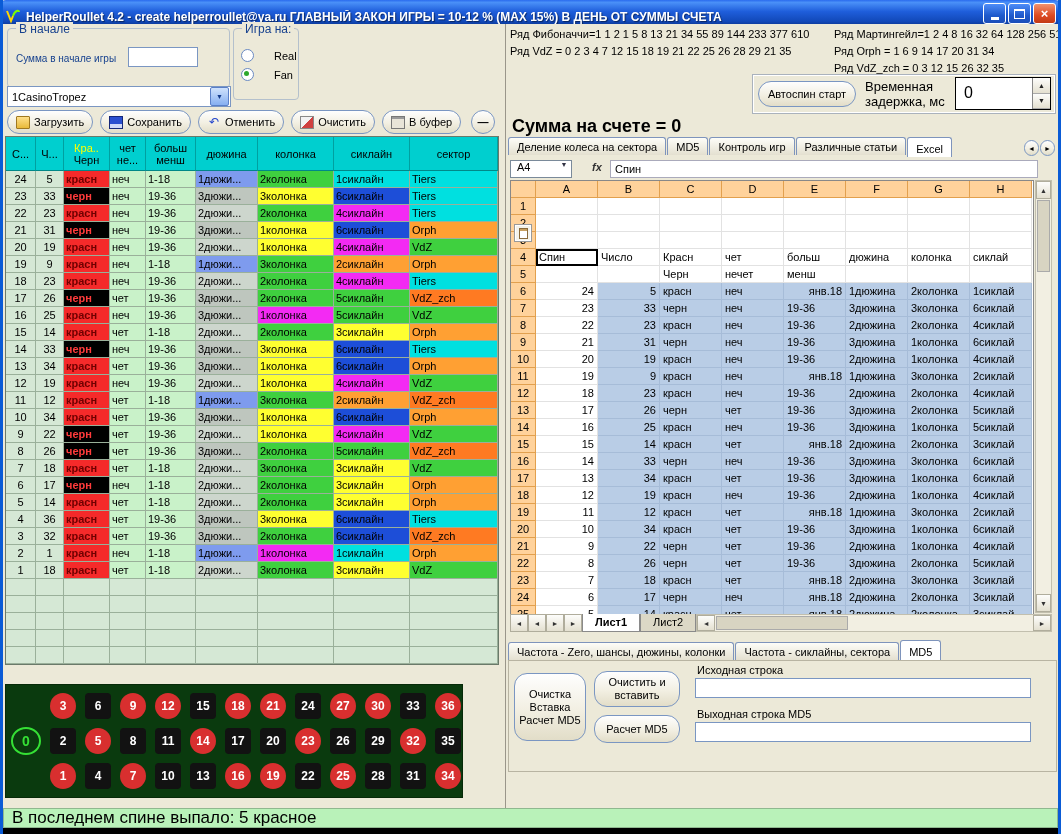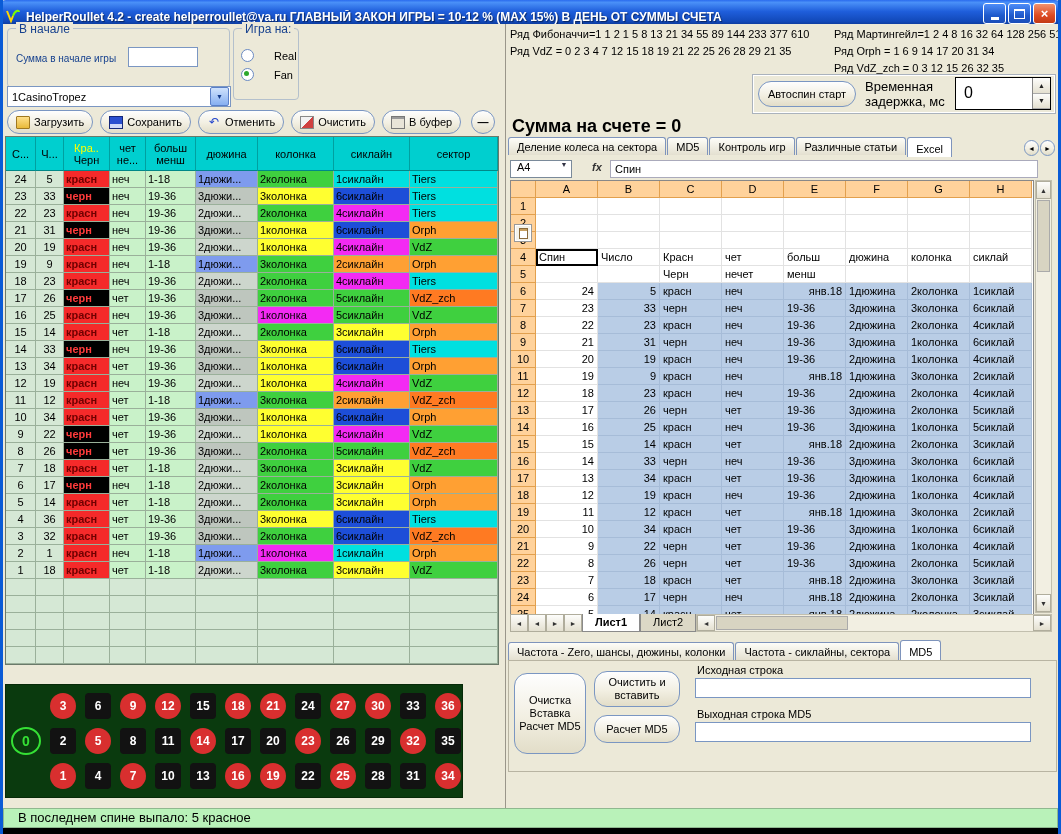--- a/index.html
+++ b/index.html
@@ -62,21 +62,21 @@
   .c-orr{background:#ff7a22}
   .c-emp{background:#d5e8d5}
   
   .wheel{position:absolute;left:2px;top:660px;width:458px;background:#0a3a0e;border:1px solid #062a08;display:flex;align-items:center;gap:9px;padding:8px 5px;box-sizing:border-box}
   .wzero{width:26px;height:24px;border:2px solid #35e035;border-radius:50%;color:#35e035;font-weight:bold;font-size:14px;display:flex;align-items:center;justify-content:center;flex:none}
   .wgrid{display:grid;grid-template-columns:repeat(12,26px);grid-auto-rows:26px;gap:9px}
   .wnum{display:flex;align-items:center;justify-content:center;color:#fff;font-weight:bold;font-size:12px}
   .wred{background:#d82f2f;border-radius:50%}
   .wblk{background:#121212;border-radius:4px}
   
-  .statusbar{position:absolute;left:0;right:0;top:808px;height:20px;background:#b9f2b9;border:1px solid #8fb88f;box-sizing:border-box;line-height:17px;padding-left:14px;font-size:13px}
+  .statusbar{position:absolute;left:0;right:0;top:808px;height:20px;background:#b9f2b9;border:1px solid #8fb88f;box-sizing:border-box;line-height:17px;padding-left:8px;font-size:17px}
   .bottom-black{position:absolute;left:-3px;width:1061px;top:828px;height:6px;background:#000}
   
   .series{position:absolute;top:2px;line-height:17px;white-space:nowrap;font-size:11px}
   .s1{left:4px}.s2{left:328px}
   .autospin{position:absolute;left:246px;top:50px;width:304px;height:40px;border:1px solid #aab2bc;box-shadow:inset 0 0 0 1px #fff;background:#ece9d8;box-sizing:border-box}
   .autospin-btn{position:absolute;left:5px;top:6px;width:98px;height:26px}
   .delay-label{position:absolute;left:112px;top:4px;width:86px;font-size:13px;line-height:15px}
   .spinbox{position:absolute;left:202px;top:2px;width:96px;height:33px;border:1px solid #000;background:#fff;display:flex;box-sizing:border-box}
   .spin-val{flex:1;font-size:16px;padding:6px 0 0 8px}
   .spin-btns{width:17px;display:flex;flex-direction:column;border-left:1px solid #888}
@@ -111,21 +111,21 @@
   .sheetrow{position:absolute;left:4px;top:590px;height:18px;width:542px;display:flex;align-items:stretch;font-size:11px}
   .snav{width:16px;background:linear-gradient(#fdfdfb,#e4e0d0);border:1px solid #b0ad9c;font-size:7px;display:flex;align-items:center;justify-content:center;color:#333}
   .stab{padding:1px 12px;border:1px solid #8a8a8a;border-top:none;background:#dcd8c6;line-height:15px}
   .stab.active{background:#fff;font-weight:bold}
   .hscroll{flex:1;background:#f2efe2;border:1px solid #c2bfae;display:flex}
   .hs-thumb{width:130px;background:#d8d4c2;border:1px solid #aaa;margin:1px}
   .hs-track{flex:1}
   
   .bottom-tabs{position:absolute;left:2px;top:616px;display:flex;align-items:flex-end}
   .md5panel{position:absolute;left:2px;top:636px;width:549px;height:112px;border:1px solid #b8b4a2;background:#ece9d8;box-sizing:border-box}
-  .md5-big{position:absolute;left:5px;top:12px;width:72px;height:81px;padding:2px;line-height:13px}
+  .md5-big{position:absolute;left:5px;top:12px;width:72px;height:68px;padding:2px;line-height:13px}
   .md5-ci{position:absolute;left:85px;top:10px;width:86px;height:36px;padding:2px;line-height:13px}
   .md5-calc{position:absolute;left:85px;top:54px;width:86px;height:28px}
   .md5-lbl1{position:absolute;left:188px;top:3px}
   .md5-in1{position:absolute;left:186px;top:17px;width:336px}
   .md5-lbl2{position:absolute;left:188px;top:47px}
   .md5-in2{position:absolute;left:186px;top:61px;width:336px}
 </style>
 </head>
 <body>
 

